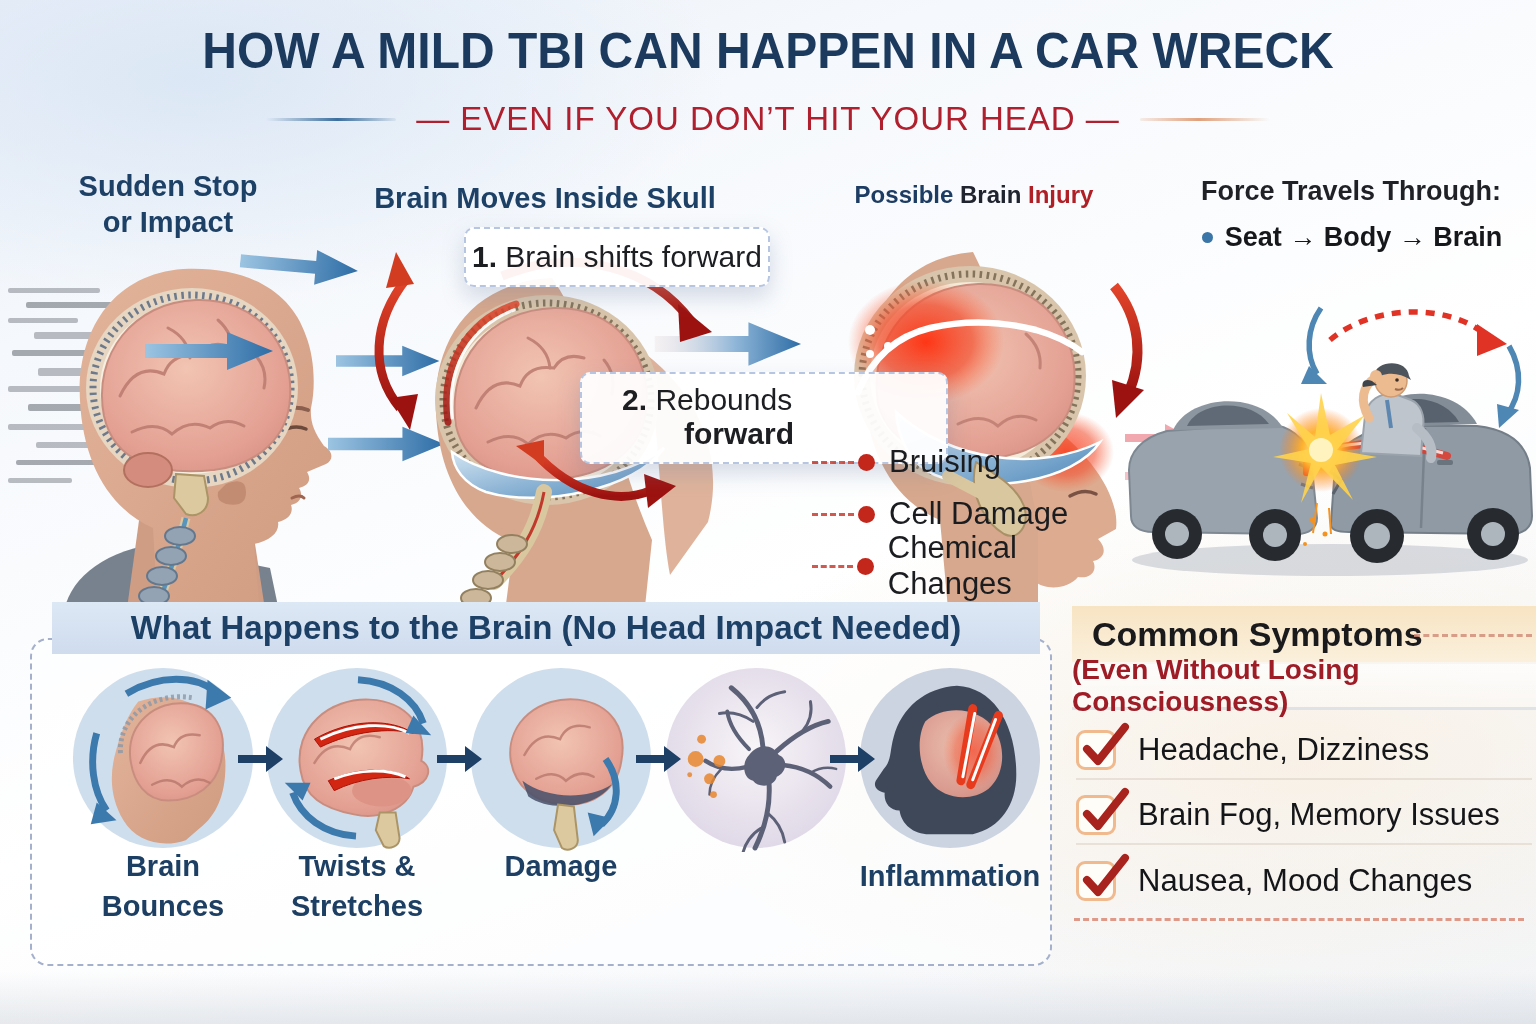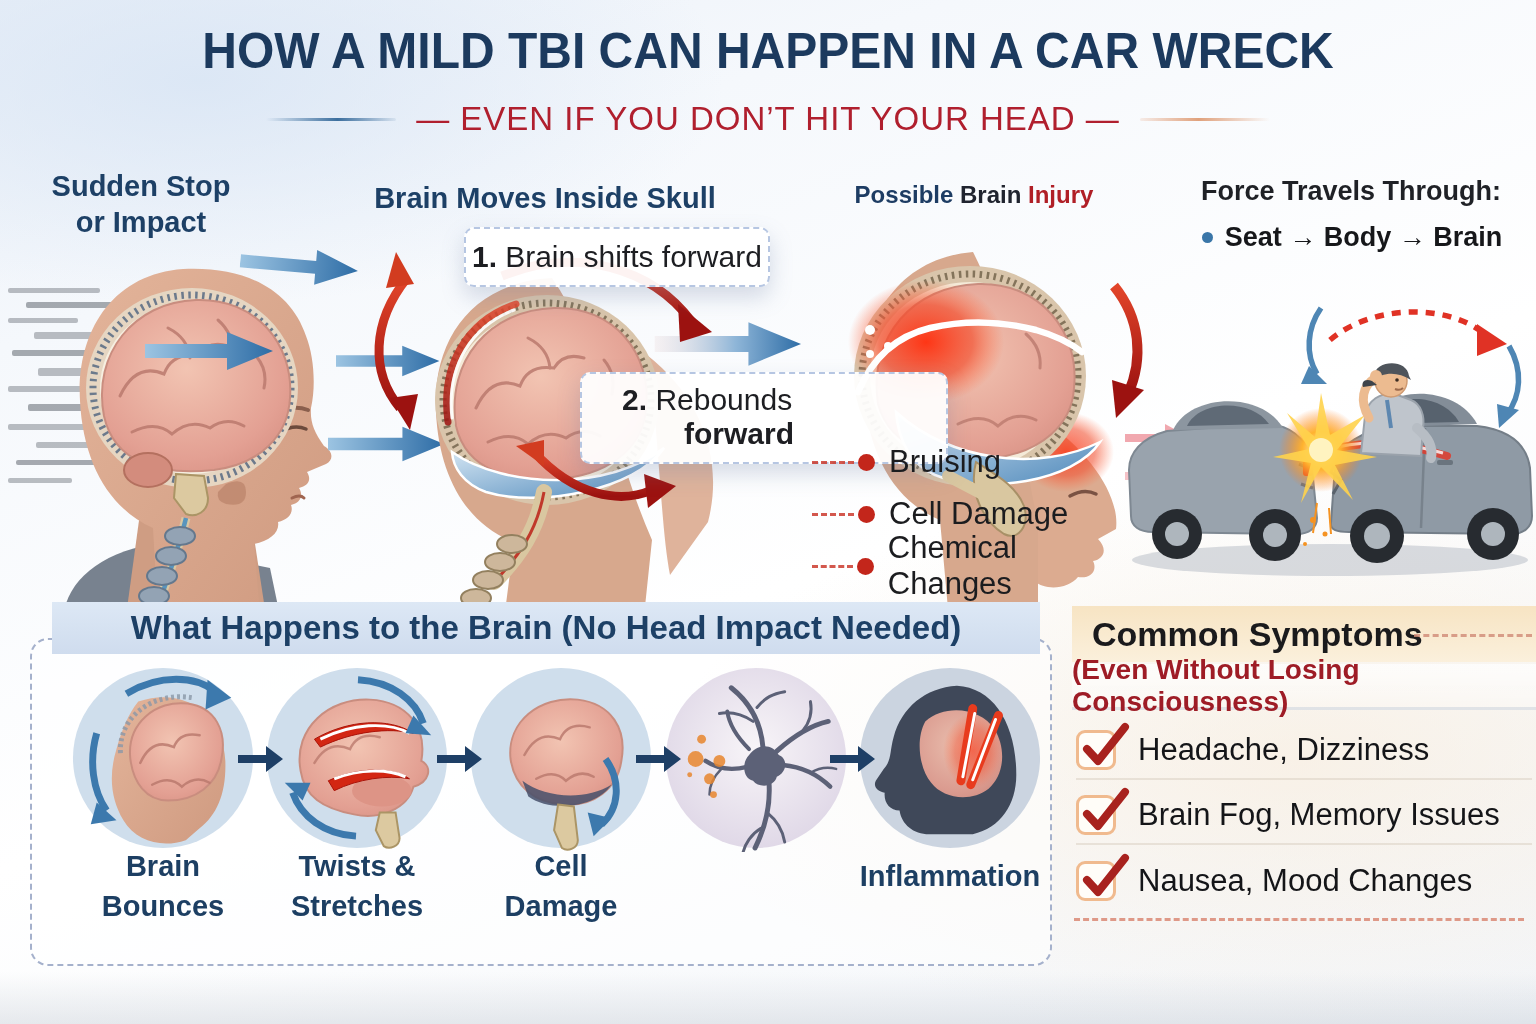--- a/index.html
+++ b/index.html
@@ -19,21 +19,21 @@
     font-size:50px; font-weight:800; color:#1c3a5e; letter-spacing:0px;
     transform:scaleX(.96); }
   #subtitle-row { top:100px; left:0; width:1536px; display:flex; align-items:center; justify-content:center; gap:20px; }
   #subtitle { font-size:33px; font-weight:400; color:#b01f2e; letter-spacing:1px; }
   .deco-line { height:3px; width:130px; border-radius:2px; }
   .deco-line.left { background:linear-gradient(90deg, rgba(90,130,170,0), #3c6f9e 55%, rgba(90,130,170,.1)); }
   .deco-line.right { background:linear-gradient(90deg, rgba(230,150,110,.15), #e0a17c 45%, rgba(230,150,110,0)); }
 
   
   .stage-title { font-weight:800; color:#1d4066; text-align:center; line-height:1.25; }
-  #h-stage1 { left:13px; top:168px; width:256px; font-size:29px; }
+  #h-stage1 { left:40px; top:168px; width:256px; font-size:29px; }
   #h-stage2 { left:352px; top:180px; width:386px; font-size:29px; }
   #h-stage3 { left:806px; top:180px; width:336px; font-size:24px; white-space:nowrap; }
   #h-stage3 .w1 { color:#1d3c63; } #h-stage3 .w2 { color:#20242f; } #h-stage3 .w3 { color:#b01f26; }
   #h-force { left:1186px; top:176px; width:330px; font-size:27px; font-weight:700; color:#1f2126; text-align:center; }
   #force-bullet { left:1172px; top:222px; width:360px; font-size:27px; font-weight:700; color:#16171a; display:flex; align-items:center; gap:12px; justify-content:center; }
   #force-bullet .dot { width:11px; height:11px; border-radius:50%; background:#3a76a8; flex:0 0 auto; }
 
   
   .callout { background:rgba(255,255,255,.94); border:2px dashed #b6c6e2; border-radius:10px;
     box-shadow:0 10px 22px rgba(110,130,165,.28); color:#1d1e22; }
@@ -504,21 +504,20 @@
 
   <div class="abs plabel" style="left:69px;width:188px">
     <div>Brain</div>
     <div>Bounces</div>
   </div>
   <div class="abs plabel" style="left:263px;width:188px">
     <div>Twists &amp;</div>
     <div>Stretches</div>
   </div>
   <div class="abs plabel" style="left:467px;width:188px">
-    <div>Cell</div>
     <div>Damage</div>
   </div>
   <div class="abs plabel" style="left:820px;width:260px;top:856px">
     <div>Inflammation</div>
   </div>
 
   <div id="symptoms-panel" class="abs">
     <div id="symptoms-banner">
       <span>Common Symptoms</span>
       <span class="dash-tail"></span>

